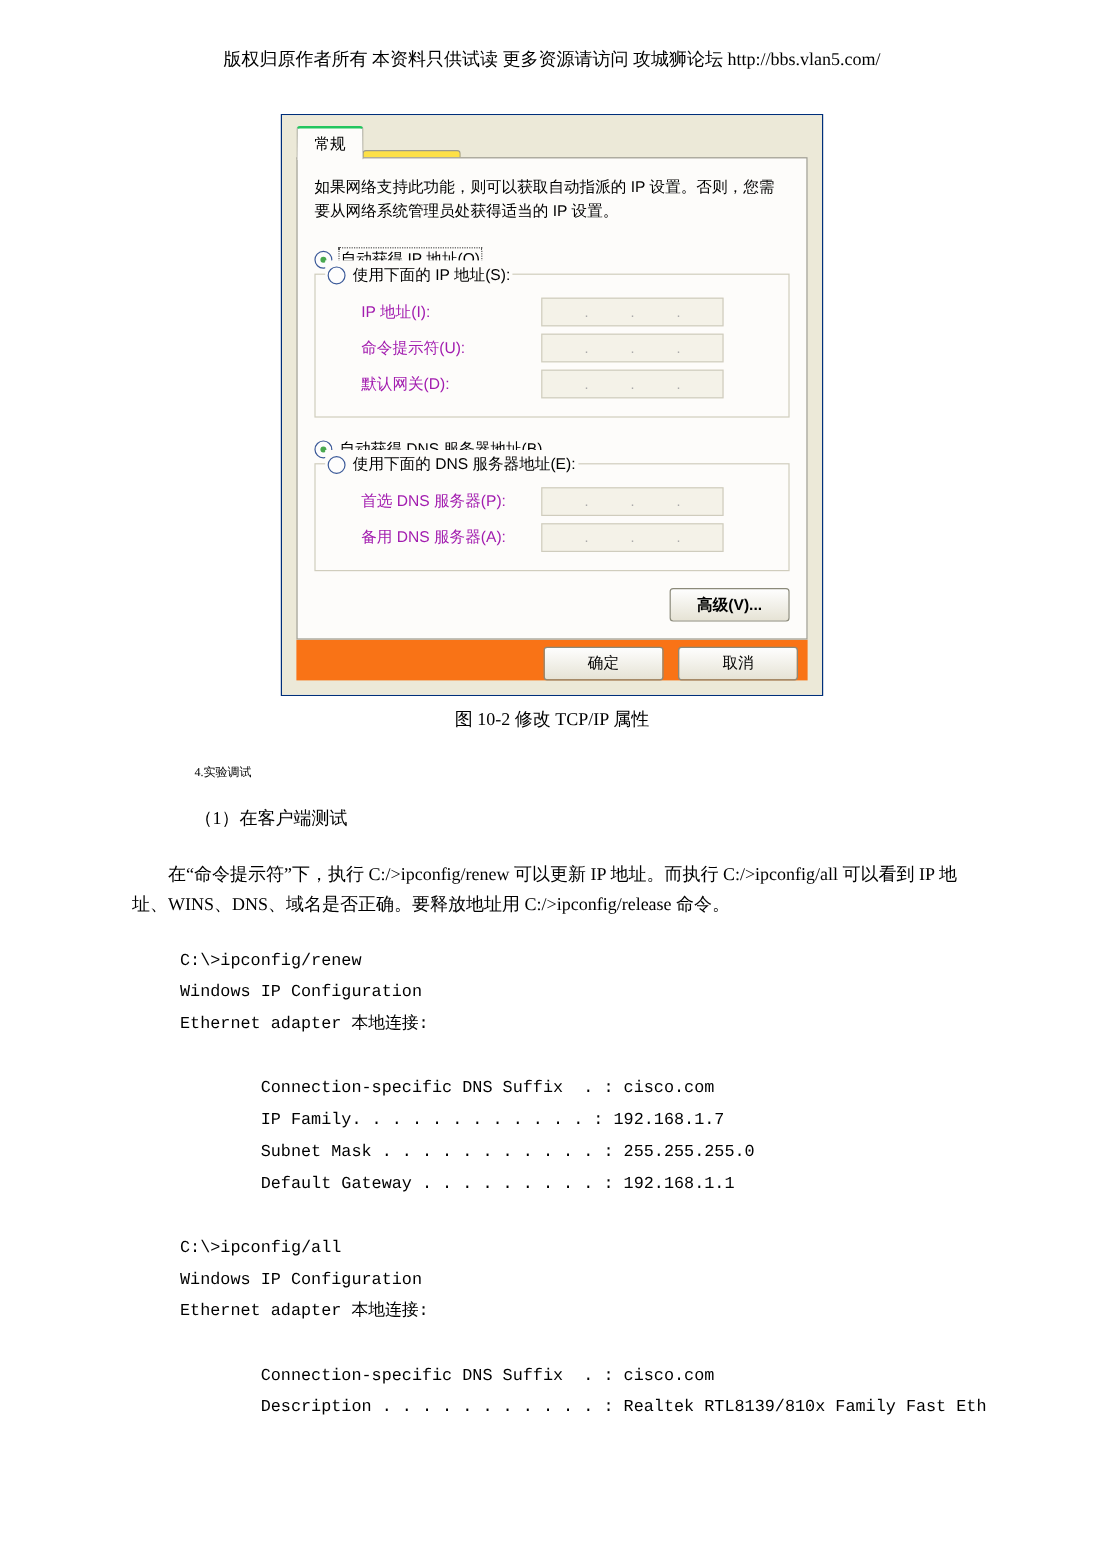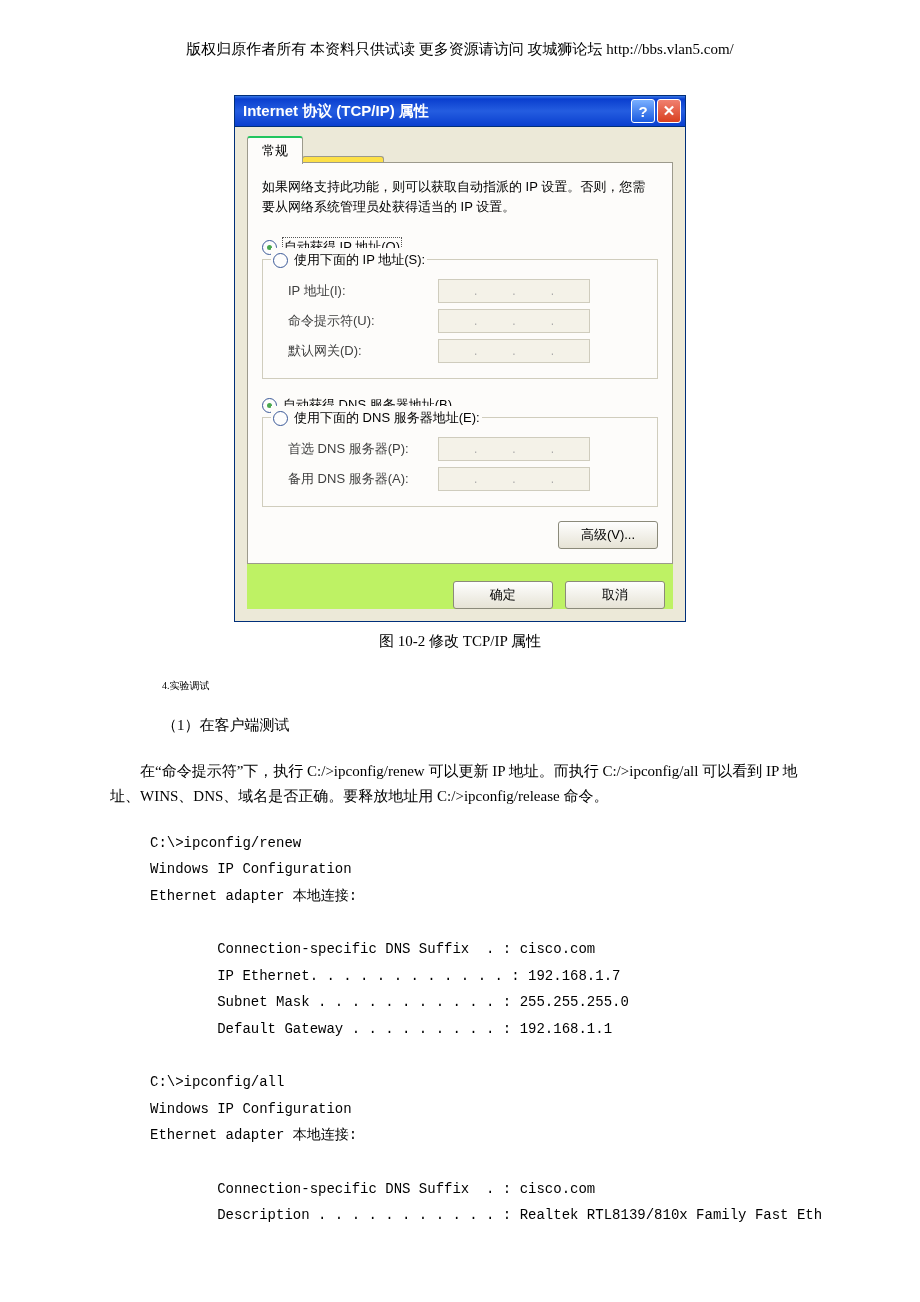--- a/index.html
+++ b/index.html
@@ -91,21 +91,21 @@
     position: relative;
     z-index: 1;
   }
   .desc-text {
     font-size: 13px;
     line-height: 1.55;
     margin-bottom: 18px;
   }
   .group {
     border: 1px solid #d0cdbd;
-    padding: 8px 10px 10px 7px;
+    padding: 8px 10px 10px 20px;
     margin-bottom: 14px;
     position: relative;
   }
   .radio-row {
     display: flex;
     align-items: center;
     height: 24px;
     font-size: 13px;
     text-align: center;
   }
@@ -129,56 +129,57 @@
   }
   .focus-dots { outline: 1px dotted #555; padding: 0 1px; }
   .field-row {
     display: flex;
     align-items: center;
     margin: 4px 0 4px 18px;
     height: 26px;
   }
   .field-label {
     width: 150px;
-    color: #404040;
+    color: #a21caf;
     font-size: 13px;
   }
   .ipbox {
     display: flex;
     border: 1px solid #cfccbd;
     background: #f4f2e8;
     height: 22px;
     width: 150px;
   }
   .ipseg {
     flex: 1;
     text-align: center;
     color: #bbb;
     font-size: 12px;
     line-height: 22px;
   }
   .ipdot { color: #aaa; line-height: 22px; font-size: 12px; }
   .btn-row-inner {
     text-align: right;
     margin-top: 8px;
+    font-weight: bold;
   }
   .xp-btn {
     display: inline-block;
     min-width: 78px;
     padding: 4px 10px;
     background: linear-gradient(to bottom, #fefefe, #e6e3d5);
     border: 1px solid #8b8a7a;
     border-radius: 3px;
     font-size: 13px;
     text-align: center;
     margin-left: 8px;
   }
   .dialog-btnrow {
-    background: #bef264;
-    padding: 17px 8px 0 0;
+    background: #f97316;
+    padding: 6px 8px 0 0;
     text-align: right;
   }
 
   .figure-caption {
     text-align: center;
     font-size: 15px;
     margin: 6px 0 28px 0;
   }
   .section-head {
     font-weight: normal;
@@ -200,25 +201,20 @@
     margin-top: 18px;
   }
 </style>
 </head>
 <body>
 
 <div class="page">
   <div class="top-notice">版权归原作者所有 本资料只供试读 更多资源请访问 攻城狮论坛 http://bbs.vlan5.com/</div>
 
   <div class="xp-dialog">
-    <div class="titlebar">
-      <span class="title-text">Internet 协议 (TCP/IP) 属性</span>
-      <span class="tb-btn">?</span>
-      <span class="tb-btn tb-close">✕</span>
-    </div>
     <div class="dialog-body">
       <div class="tabbar">
         <div class="tab active">常规</div>
         <div class="tab inactive">备用配置</div>
       </div>
       <div class="tabpage">
         <div class="desc-text">如果网络支持此功能，则可以获取自动指派的 IP 设置。否则，您需要从网络系统管理员处获得适当的 IP 设置。</div>
 
         <div class="radio-row">
           <span class="radio checked"></span>
@@ -321,21 +317,21 @@
 
   <div class="section-head">4.实验调试</div>
   <div class="body-para" style="margin-left:52px;">（1）在客户端测试</div>
   <div class="body-para indent">在“命令提示符”下，执行 C:/&gt;ipconfig/renew 可以更新 IP 地址。而执行 C:/&gt;ipconfig/all 可以看到 IP 地址、WINS、DNS、域名是否正确。要释放地址用 C:/&gt;ipconfig/release 命令。</div>
 
   <div class="mono"><span>C:\&gt;ipconfig/renew</span>
 <span>Windows IP Configuration</span>
 <span>Ethernet adapter 本地连接:</span>
 
 <span>        Connection-specific DNS Suffix  . : cisco.com</span>
-<span>        IP Ethernet. . . . . . . . . . . . : 192.168.1.7</span>
+<span>        IP Family. . . . . . . . . . . . : 192.168.1.7</span>
 <span>        Subnet Mask . . . . . . . . . . . : 255.255.255.0</span>
 <span>        Default Gateway . . . . . . . . . : 192.168.1.1</span>
 
 <span>C:\&gt;ipconfig/all</span>
 <span>Windows IP Configuration</span>
 <span>Ethernet adapter 本地连接:</span>
 
 <span>        Connection-specific DNS Suffix  . : cisco.com</span>
 <span>        Description . . . . . . . . . . . : Realtek RTL8139/810x Family Fast Eth</span></div>
 

